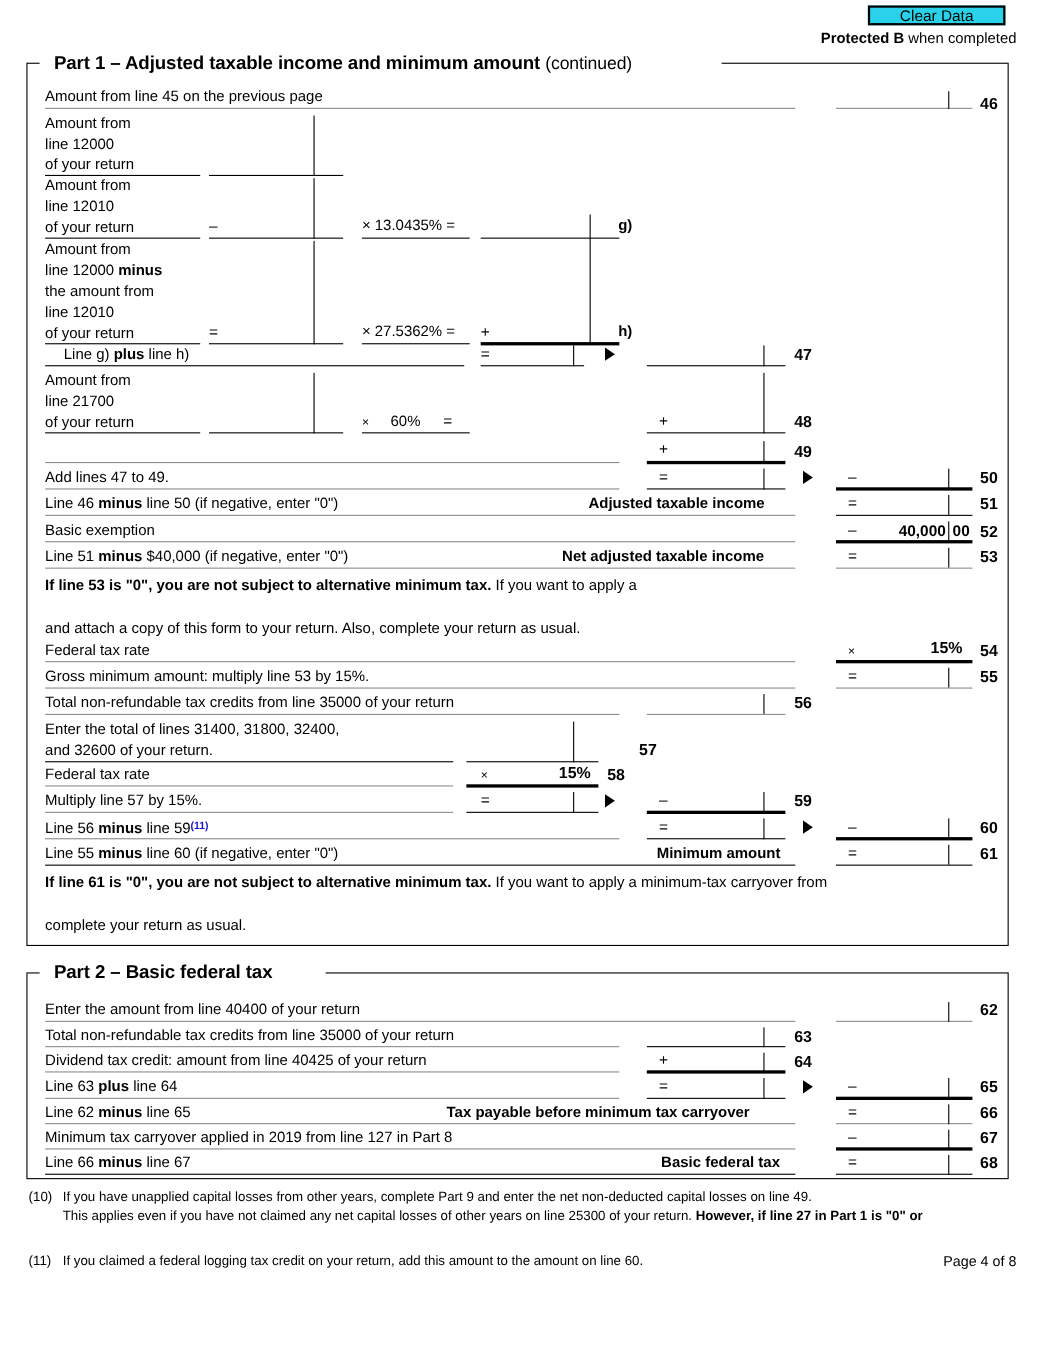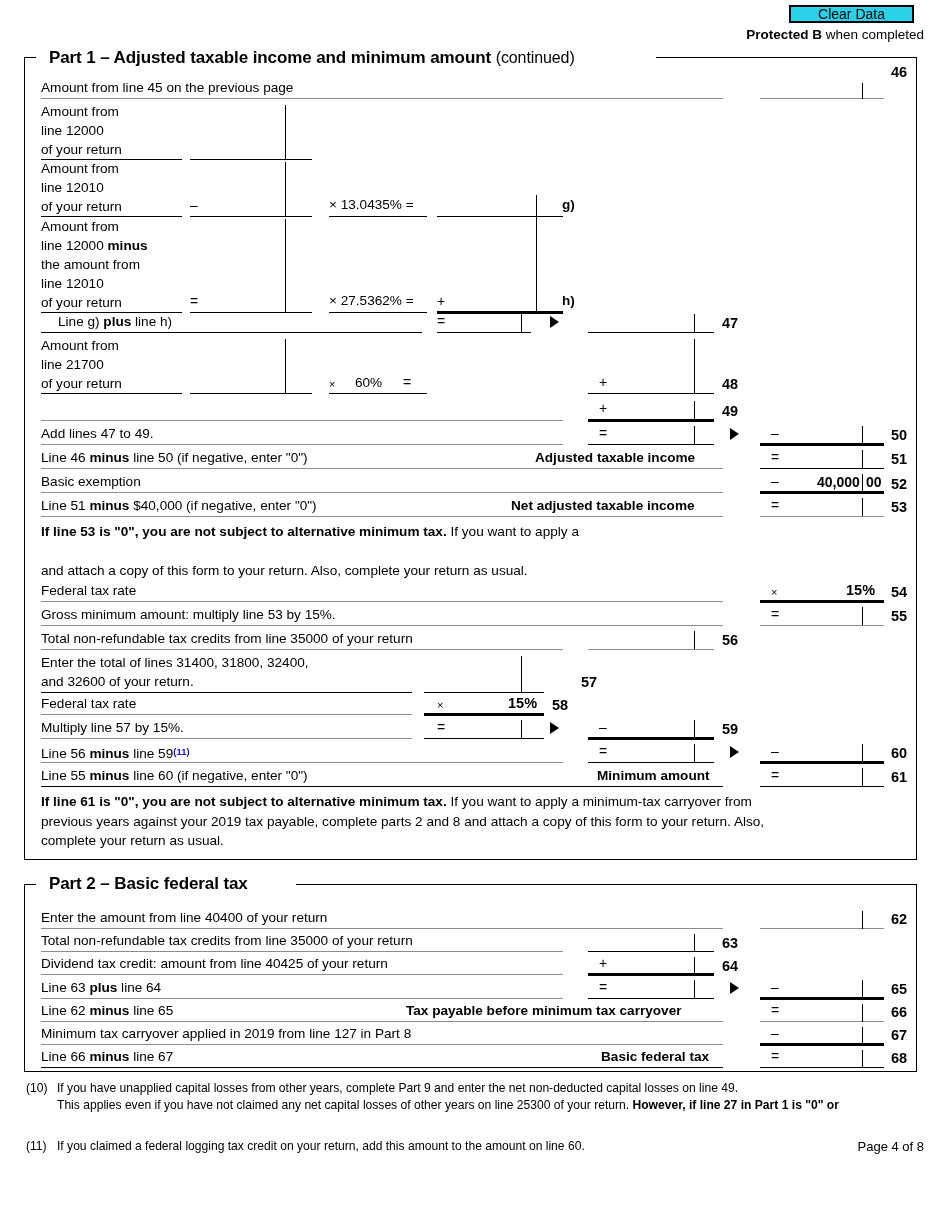--- a/index.html
+++ b/index.html
@@ -154,21 +154,21 @@
 
   <div class="part-frame" style="left:24px; top:57px; width:893px; height:803px;"></div>
 
   <div style="position:absolute;left:36px;top:49px;width:620px;height:17px;background:#fff;"></div>
   <div class="part-title" style="left:42px; top:48px;"><span>Part 1 – Adjusted taxable income and minimum amount </span><span class="light">(continued)</span></div>
 
   <div class="t" style="left:41px; top:80px;">Amount from line 45 on the previous page</div>
   <div class="hr" style="left:41px; top:98px; width:682px;"></div>
   <div class="hr" style="left:760px; top:98px; width:124px;"></div>
   <div class="vr" style="left:862px; top:83px; height:16px;"></div>
-  <div class="lineno" style="left:891px; top:64px;">46</div>
+  <div class="lineno" style="left:891px; top:87px;">46</div>
 
   <div class="t" style="left:41px; top:104px;">Amount from</div>
   <div class="t" style="left:41px; top:123px;">line 12000</div>
   <div class="t" style="left:41px; top:142px;">of your return</div>
   <div class="hrk" style="left:41px; top:159px; width:141px;"></div>
   <div class="hrk" style="left:190px; top:159px; width:122px;"></div>
   <div class="vr" style="left:285px; top:105px; height:55px;"></div>
 
   <div class="t" style="left:41px; top:161px;">Amount from</div>
   <div class="t" style="left:41px; top:180px;">line 12010</div>
@@ -331,21 +331,21 @@
   <div class="t" style="left:41px; top:768px;"><span>Line 55 </span><b>minus</b><span> line 60 (if negative, enter "0")</span></div>
   <div class="t b" style="left:597px; top:768px;">Minimum amount</div>
   <div class="hrk" style="left:41px; top:786px; width:682px;"></div>
   <div class="op" style="left:771px; top:767px;">=</div>
   <div class="hrk" style="left:760px; top:786px; width:124px;"></div>
   <div class="vr" style="left:862px; top:768px; height:18px;"></div>
   <div class="lineno" style="left:891px; top:769px;">61</div>
 
   <div class="para" style="left:41px; top:792px; width:860px;">
     <b>If line 61 is "0", you are not subject to alternative minimum tax.</b><span> If you want to apply a minimum-tax carryover from</span><br>
-    <span>previous years against your 2019 tax payable, complete parts 2 and 8 and attach a copy of this form to your return. Also,</span><br>
+    <br>
     <span>complete your return as usual.</span>
   </div>
 
   <div class="part-frame" style="left:24px; top:884px; width:893px; height:188px;"></div>
   <div style="position:absolute;left:36px;top:876px;width:260px;height:17px;background:#fff;"></div>
   <div class="part-title" style="left:42px; top:874px;"><span>Part 2 – Basic federal tax</span></div>
 
   <div class="t" style="left:41px; top:910px;">Enter the amount from line 40400 of your return</div>
   <div class="hr" style="left:41px; top:928px; width:682px;"></div>
   <div class="hr" style="left:760px; top:928px; width:124px;"></div>

